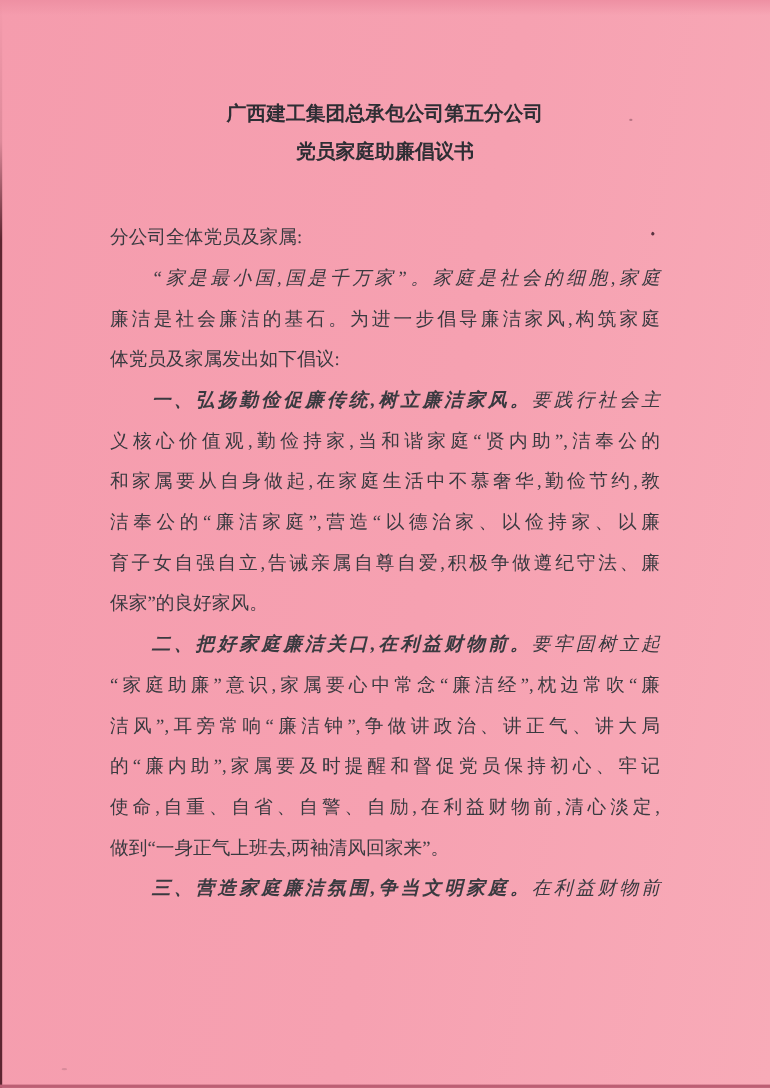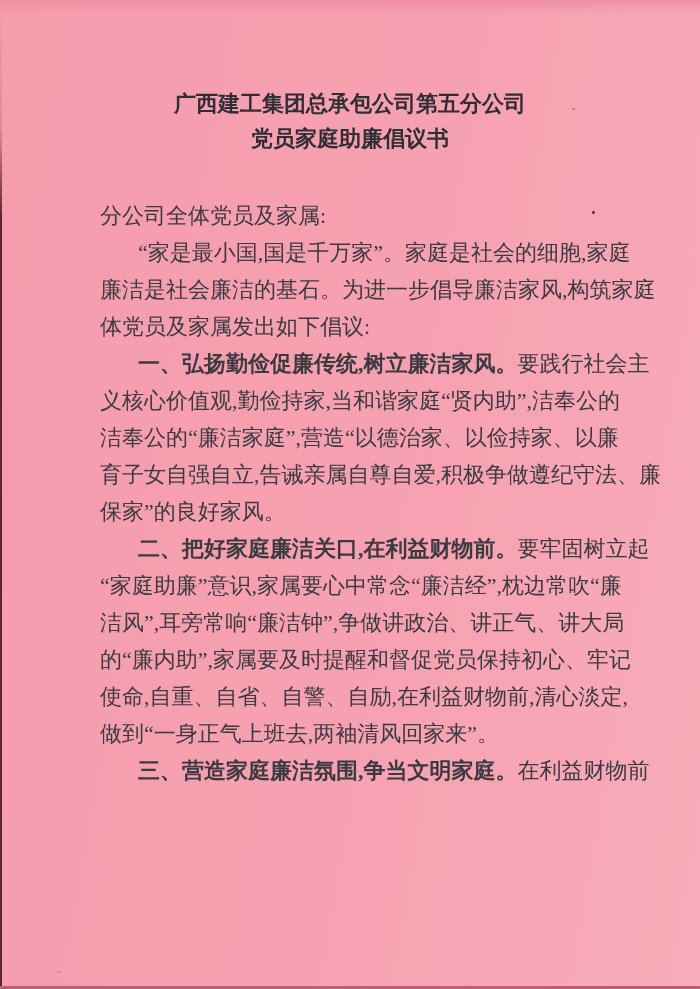--- a/index.html
+++ b/index.html
@@ -48,45 +48,46 @@
     pointer-events: none;
   }
   .title-block {
     position: absolute;
     top: 86px;
     left: 0;
     width: 700px;
     text-align: center;
     color: var(--ink-title);
     font-weight: bold;
-    font-size: 22px;
+    font-size: 18px;
     line-height: 35px;
     letter-spacing: 0px;
   }
   .body-block {
     position: absolute;
     top: 197px;
     left: 100px;
     width: 500px;
     color: var(--ink);
-    font-size: 22px;
+    font-size: 17px;
     line-height: 37px;
   }
   .line {
     height: 37px;
     white-space: nowrap;
     text-align: left;
   }
   .line.j {
     text-align: justify;
     text-align-last: justify;
     text-justify: inter-character;
   }
   .line.ind {
     text-indent: 38px;
+    font-style: italic;
   }
   .line .b {
     font-weight: bold;
     margin-top: 28px;
   }
   
   .speck {
     position: absolute;
     border-radius: 50%;
     pointer-events: none;
@@ -110,20 +111,21 @@
   <div class="title-line">党员家庭助廉倡议书</div>
 </div>
 
 <div class="body-block">
     <div class="line"><span>分公司全体党员及家属:</span></div>
     <div class="line j ind"><span>“家是最小国,国是千万家”。家庭是社会的细胞,家庭</span></div>
     <div class="line j"><span>廉洁是社会廉洁的基石。为进一步倡导廉洁家风,构筑家庭</span></div>
     <div class="line"><span>体党员及家属发出如下倡议:</span></div>
     <div class="line j ind"><span class="b">一、弘扬勤俭促廉传统,树立廉洁家风。</span><span>要践行社会主</span></div>
     <div class="line j"><span>义核心价值观,勤俭持家,当和谐家庭“贤内助”,洁奉公的</span></div>
+    <div class="line j"><span>和家属要从自身做起,在家庭生活中不慕奢华,勤俭节约,教</span></div>
     <div class="line j"><span>洁奉公的“廉洁家庭”,营造“以德治家、以俭持家、以廉</span></div>
     <div class="line j"><span>育子女自强自立,告诫亲属自尊自爱,积极争做遵纪守法、廉</span></div>
     <div class="line"><span>保家”的良好家风。</span></div>
     <div class="line j ind"><span class="b">二、把好家庭廉洁关口,在利益财物前。</span><span>要牢固树立起</span></div>
     <div class="line j"><span>“家庭助廉”意识,家属要心中常念“廉洁经”,枕边常吹“廉</span></div>
     <div class="line j"><span>洁风”,耳旁常响“廉洁钟”,争做讲政治、讲正气、讲大局</span></div>
     <div class="line j"><span>的“廉内助”,家属要及时提醒和督促党员保持初心、牢记</span></div>
     <div class="line j"><span>使命,自重、自省、自警、自励,在利益财物前,清心淡定,</span></div>
     <div class="line"><span>做到“一身正气上班去,两袖清风回家来”。</span></div>
     <div class="line j ind"><span class="b">三、营造家庭廉洁氛围,争当文明家庭。</span><span>在利益财物前</span></div>

